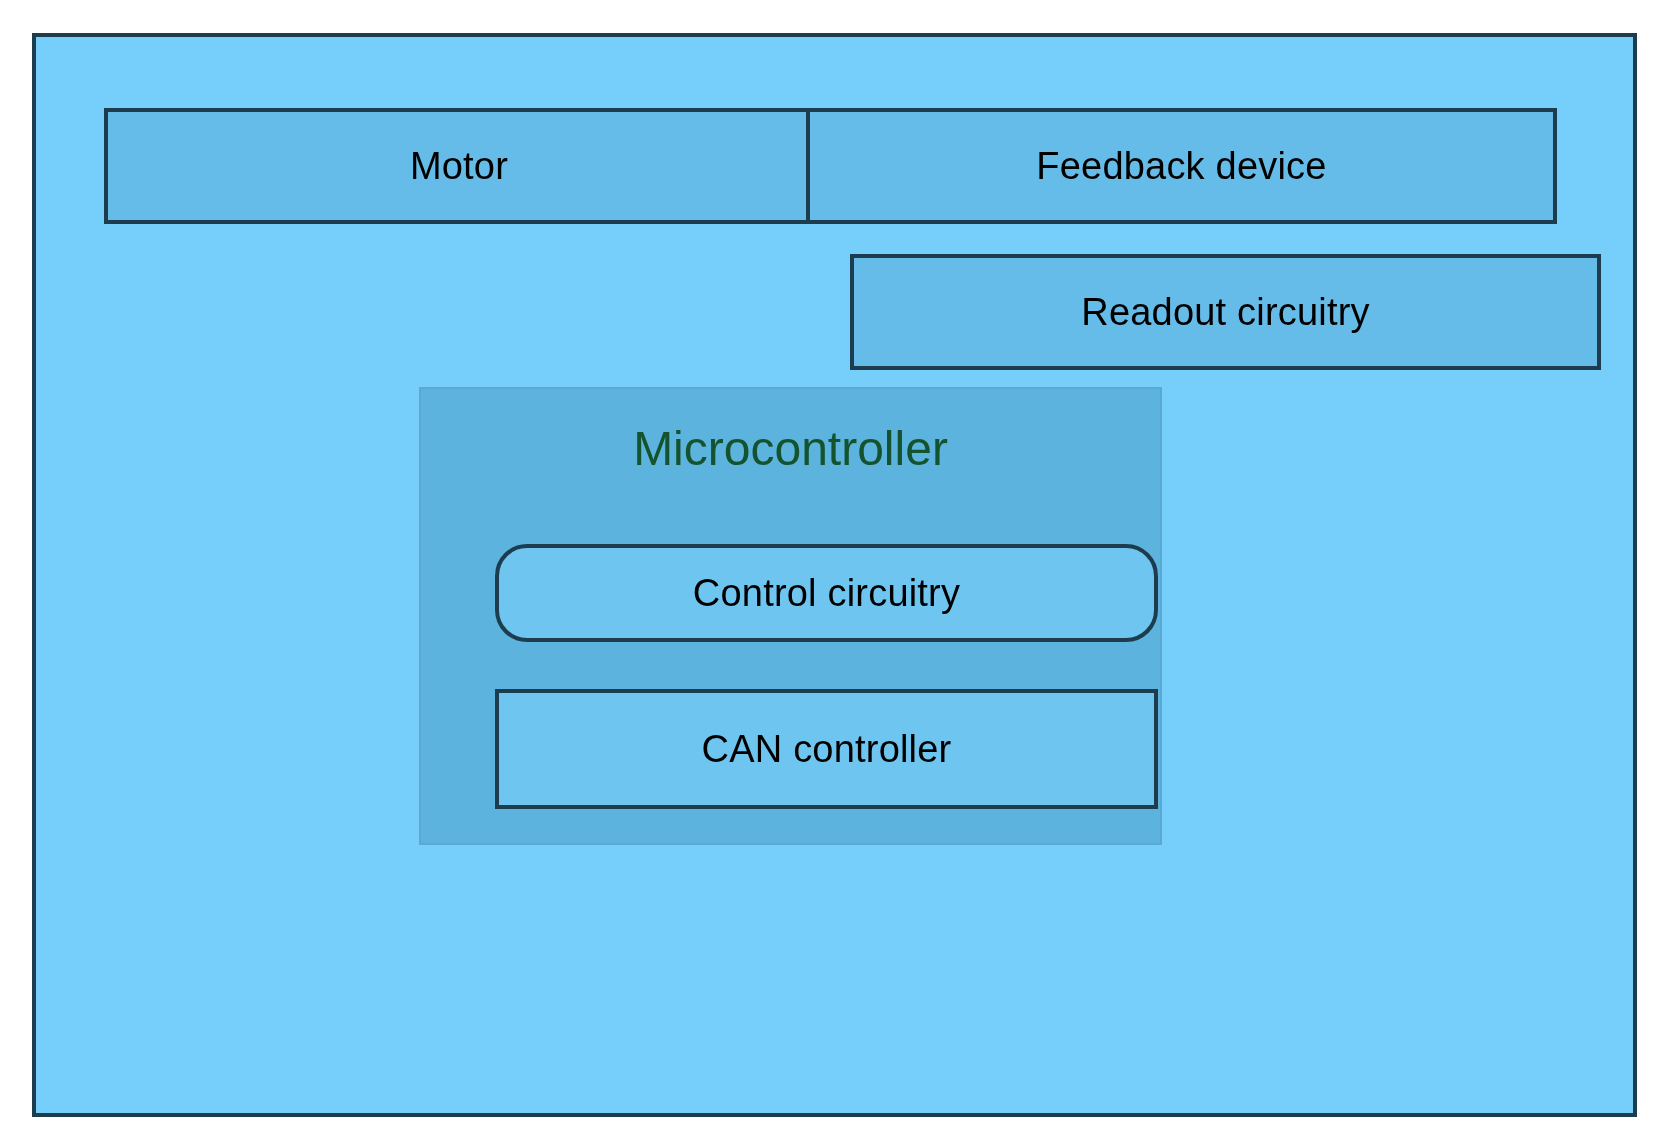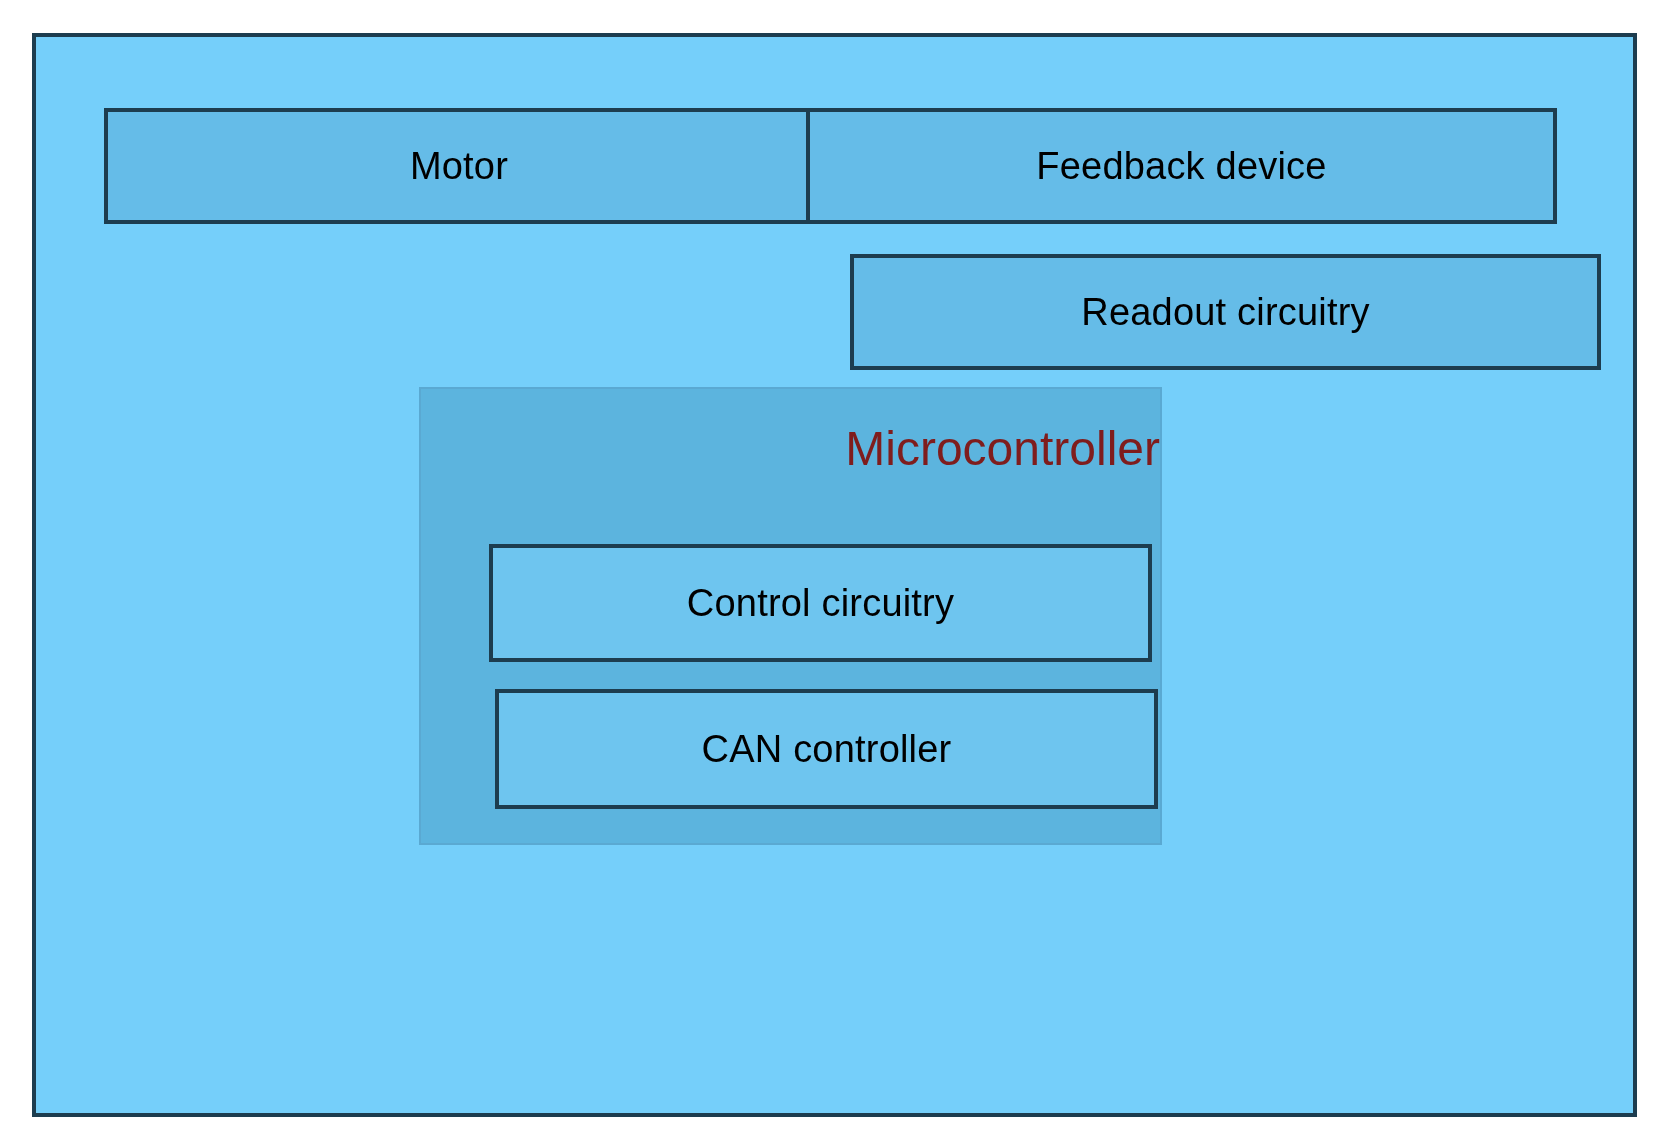--- a/index.html
+++ b/index.html
@@ -87,35 +87,36 @@
     height: 458px;
     background: #5cb4de;
     border: 2px solid #5aa9d2;
     box-sizing: border-box;
   }
   .mcu-title {
     position: absolute;
     left: 0;
     top: 32px;
     width: 100%;
-    text-align: right;
+    text-align: center;
     font-size: 48px;
-    color: #7f1d1d;
+    color: #14532d;
     white-space: nowrap;
   }
 
   
   .mcu .block {
     background: #6ec5ef;
   }
   .blk-control {
-    left: 68px;
+    left: 74px;
     top: 155px;
     width: 663px;
-    height: 118px;
+    height: 98px;
+    border-radius: 32px;
   }
   .blk-cancontroller {
     left: 74px;
     top: 300px;
     width: 663px;
     height: 120px;
     text-align: center;
   }
 
   

